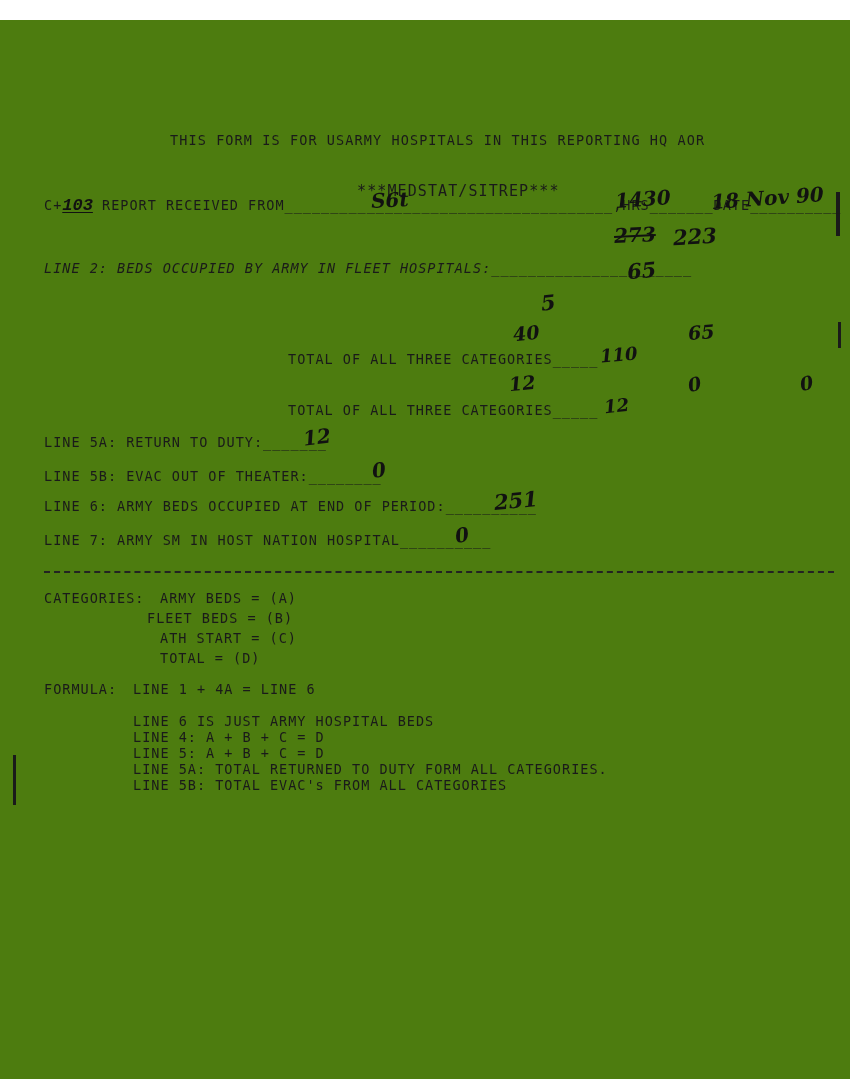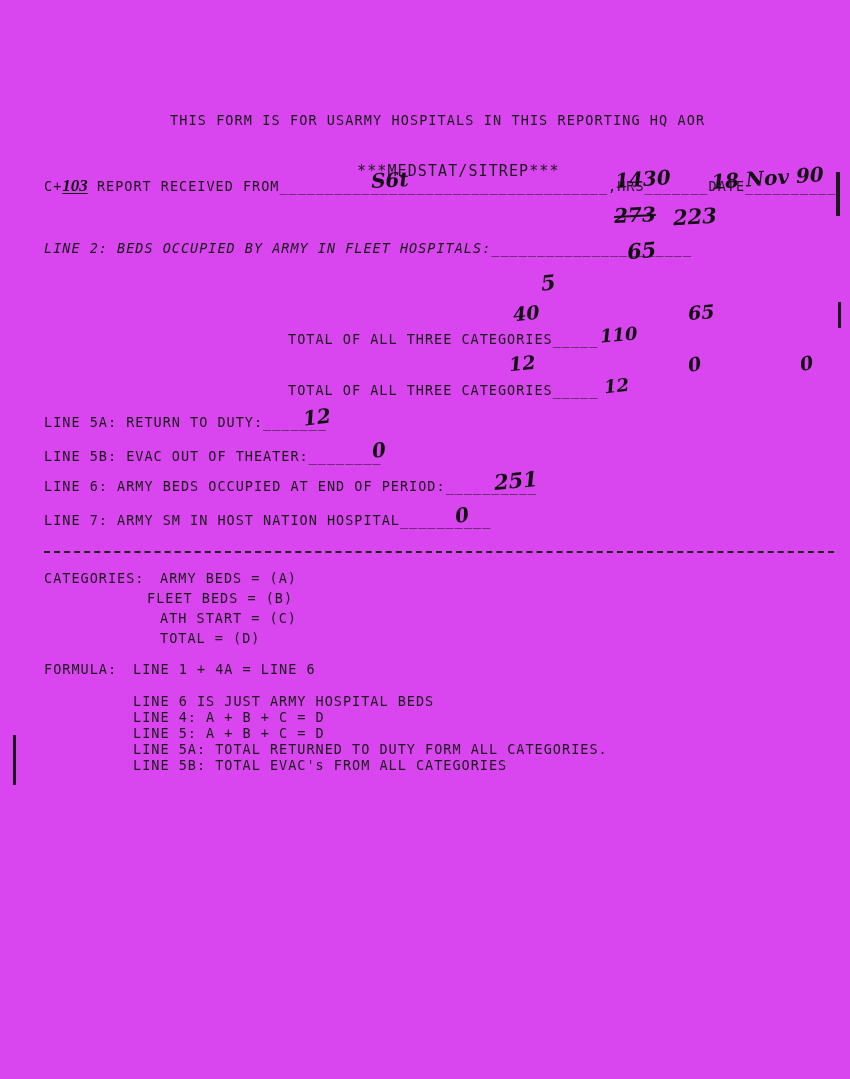--- a/index.html
+++ b/index.html
@@ -11,21 +11,22 @@
     width: 850px;
     height: 1079px;
     position: relative;
     font-family: "DejaVu Sans Mono", "Liberation Mono", monospace;
     color: #1a1a1a;
     overflow: hidden;
   }
   .page {
     position: absolute;
     inset: 0;
-    background: #d946ef;
+    background: #4d7c0f;
+    margin-top: 20px;
   }
   
   .edge-mark {
     position: absolute;
     background: #1a1a1a;
   }
 
   .mono {
     font-family: "DejaVu Sans Mono", "Liberation Mono", monospace;
     letter-spacing: 0.5px;
@@ -50,21 +51,21 @@
 
   .line {
     position: absolute;
     font-size: 13.5px;
     letter-spacing: 1.0px;
     white-space: nowrap;
   }
 
   
   .hand {
-    font-family: Liberation Serif, serif;
+    font-family: Liberation Mono, monospace;
     font-style: italic;
     font-weight: bold;
     color: #111;
     letter-spacing: 0px;
   }
   .hand-u {
     text-decoration: underline;
     text-underline-offset: 2px;
   }
   .strike {

